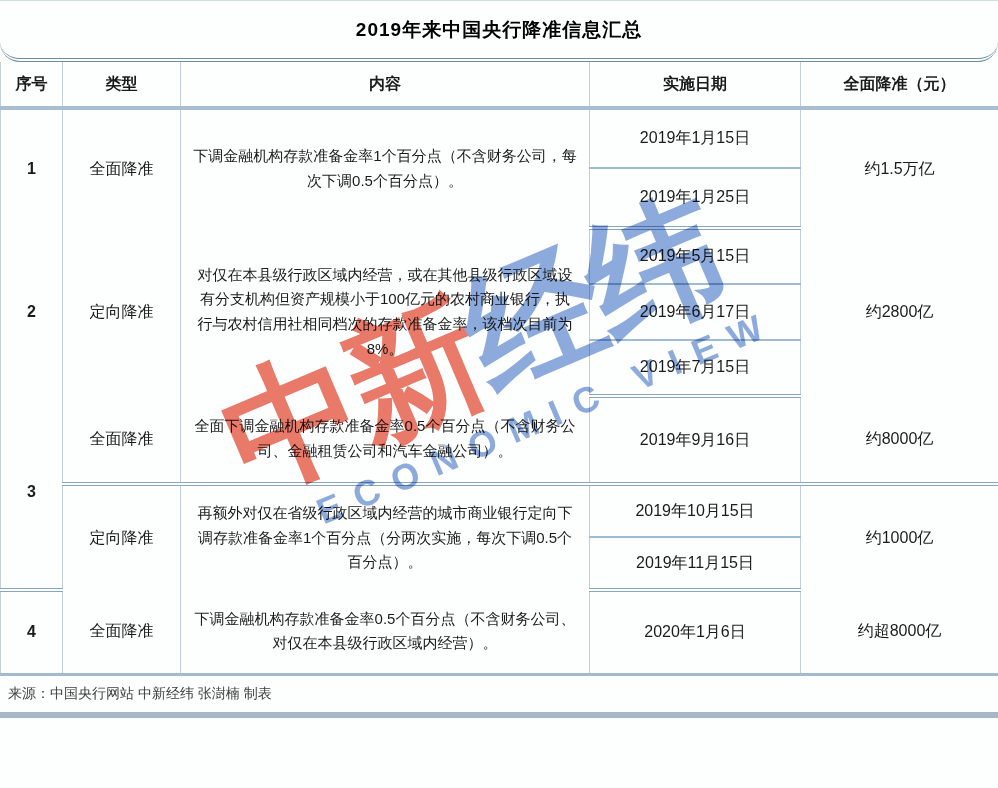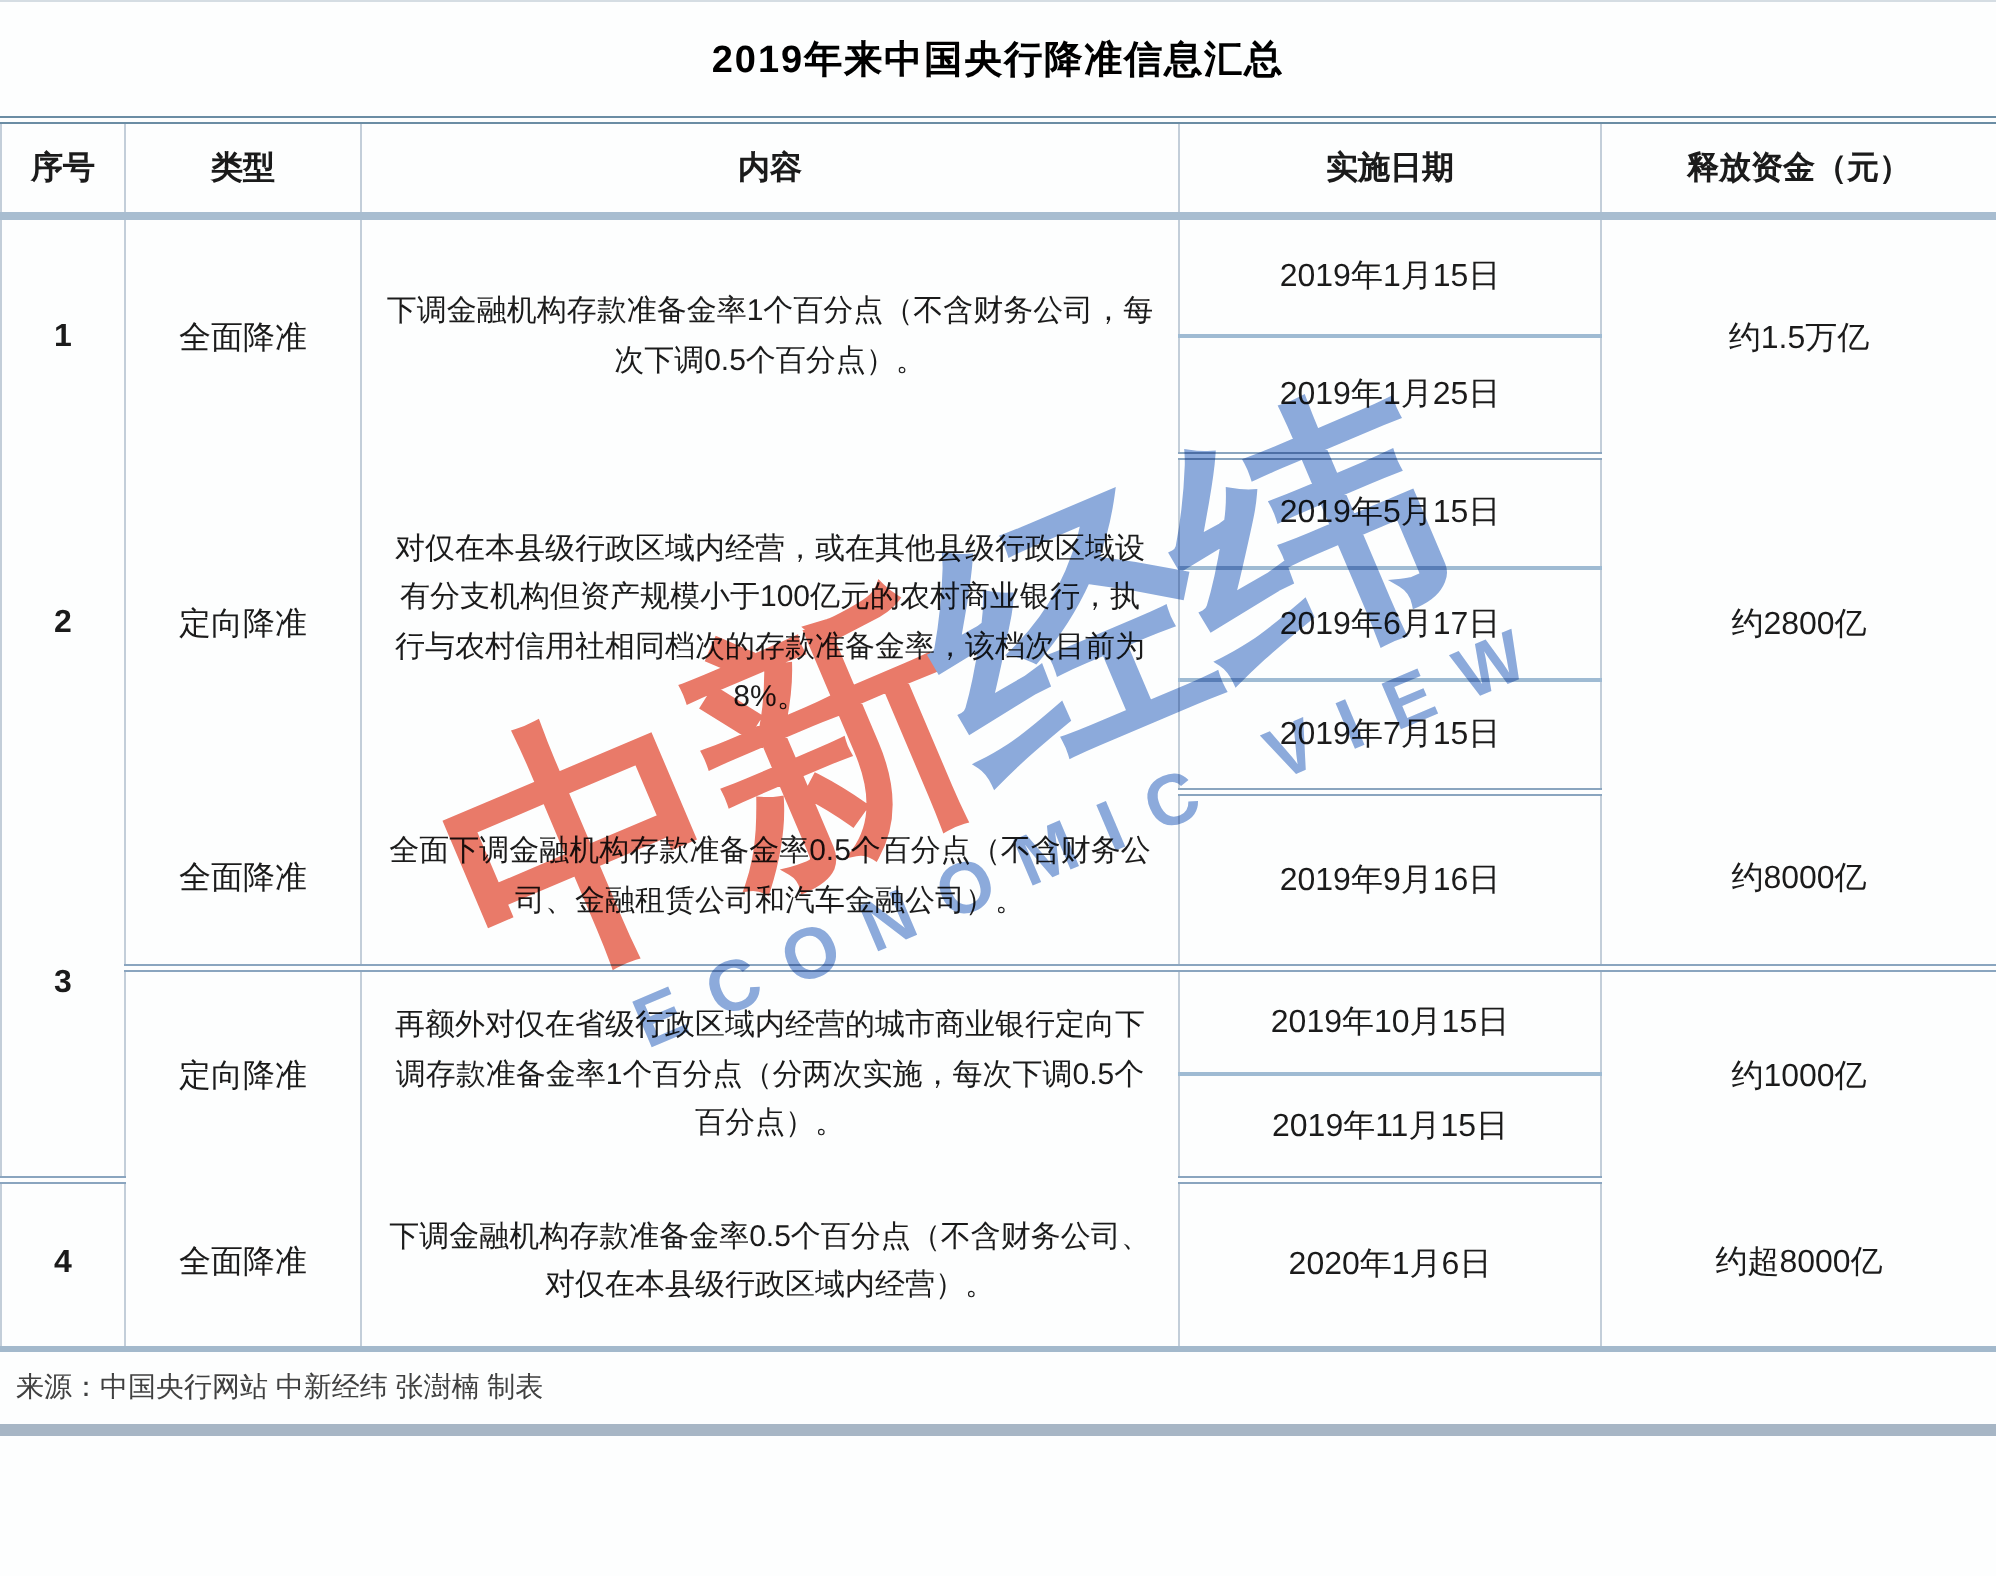--- a/index.html
+++ b/index.html
@@ -15,20 +15,21 @@
     --wm-blue:#7096d3;
   }
   *{box-sizing:border-box;margin:0;padding:0;}
   html,body{width:998px;height:788px;overflow:hidden;background:#ffffff;}
   body{font-family:"Liberation Sans","DejaVu Sans",sans-serif;color:var(--text);position:relative;}
   .page{width:998px;height:788px;position:relative;border-top:1px solid #d5dde3;background:#fdfefe;}
 
   .title-bar{
     height:61px;display:flex;align-items:center;justify-content:center;
     border-bottom:4px double var(--title-line);
+    border-radius:20px;
   }
   .title-bar h1{font-size:19px;font-weight:bold;color:#000;letter-spacing:1px;}
 
   table.rrr{
     width:998px;border-collapse:collapse;table-layout:fixed;background:transparent;
   }
   col.c-seq{width:62px;} col.c-type{width:118px;} col.c-content{width:409px;}
   col.c-date{width:211px;} col.c-funds{width:198px;}
 
   th,td{
@@ -86,21 +87,21 @@
         <col class="c-content">
         <col class="c-date">
         <col class="c-funds">
     </colgroup>
     <thead>
       <tr>
         <th>序号</th>
         <th>类型</th>
         <th>内容</th>
         <th>实施日期</th>
-        <th>释放资金（元）</th>
+        <th>全面降准（元）</th>
       </tr>
     </thead>
     <tbody>
 
       <tr>
         <td class="seq" rowspan="2">1</td>
         <td rowspan="2">全面降准</td>
         <td class="content" rowspan="2">下调金融机构存款准备金率1个百分点（不含财务公司，每次下调0.5个百分点）。</td>
         <td class="h60 sub-sep">2019年1月15日</td>
         <td rowspan="2">约1.5万亿</td>

